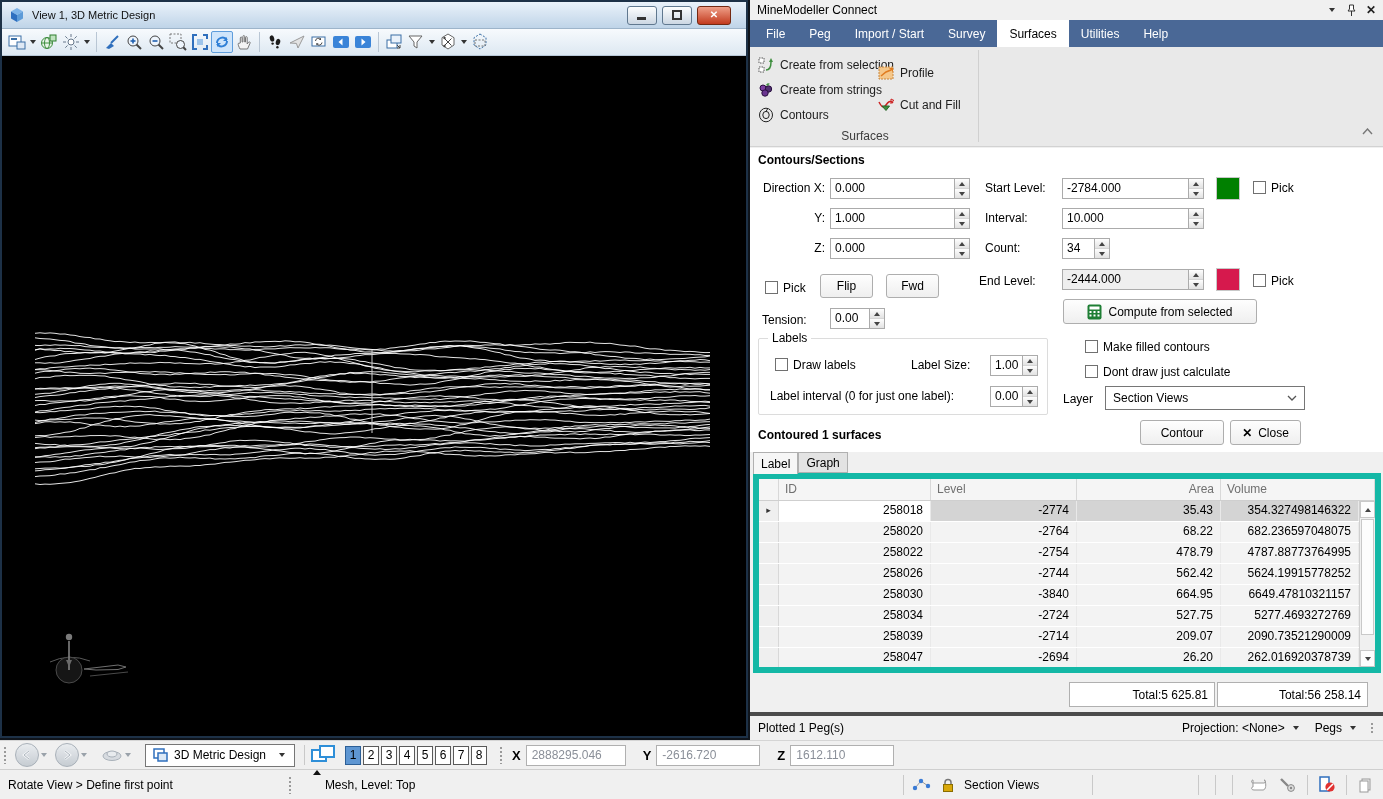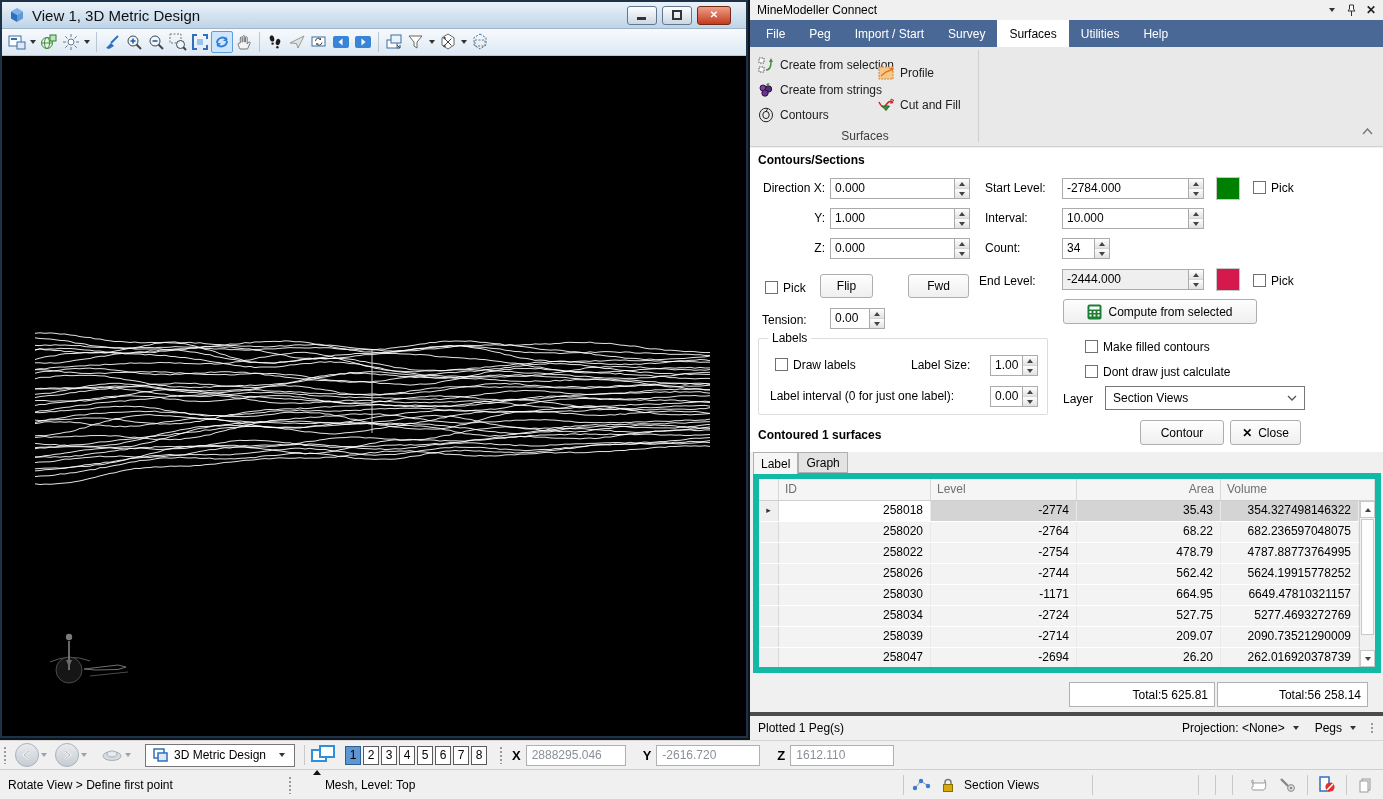--- a/index.html
+++ b/index.html
@@ -1,21 +1,21 @@
 <!DOCTYPE html>
 <html><head>
 <meta charset="utf-8">
 <style>
 *{margin:0;padding:0;box-sizing:border-box}
 html,body{width:1383px;height:799px;overflow:hidden}
 body{font-family:"Liberation Sans",sans-serif;font-size:12px;background:#10151c;position:relative;color:#000}
 
 #vw{position:absolute;left:0;top:0;width:748px;height:738px;background:#000;border:2px solid #1d3147}
 #vw-title{height:27px;background:linear-gradient(#eaf2fa,#bfd4e8);border-bottom:1px solid #9db4ca;display:flex;align-items:center;padding:0 7px;gap:7px}
-#vw-title .t{font-size:15px;color:#101010}
+#vw-title .t{font-size:11px;color:#101010}
 .wbtns{margin-left:auto;display:flex;gap:5px;margin-right:8px}
 .wbtn{width:30px;height:19px;border:1px solid #60788f;border-radius:3px;background:linear-gradient(#fdfefe,#ccd7e3);display:flex;align-items:center;justify-content:center;color:#2c2c2c;font-size:10px;line-height:1}
 .wbtn.close{width:34px;background:linear-gradient(#ef9f88,#c23a1e);color:#fff;border-color:#742912;font-weight:bold}
 #vw-tools{height:27px;background:linear-gradient(#f7fafd,#dde8f2);border-bottom:1px solid #b7c7d7;display:flex;align-items:center;padding:0 4px}
 .ti{width:22px;height:22px;display:flex;align-items:center;justify-content:center;flex:none}
 .ti.active{background:#cfe5fb;border:1px solid #5e9ddc;border-radius:2px}
 .tsep{width:1px;height:20px;background:#b9c6d4;margin:0 4px;flex:none}
 .caret{width:0;height:0;border-left:3px solid transparent;border-right:3px solid transparent;border-top:4px solid #333;margin:0 2px;flex:none}
 #vp{position:absolute;left:0;top:54px;width:744px;height:680px;background:#000}
 
@@ -455,21 +455,21 @@
           </div>
           <div>
             <span class="da"></span>
           </div>
         </div>
       </div>
 
     <div class="cb" style="left:15px;top:133px"></div>
     <div class="lbl" style="left:33px;top:133px">Pick</div>
     <div class="pbtn" style="left:70px;top:126px;width:53px;height:24px">Flip</div>
-    <div class="pbtn" style="left:158px;top:126px;width:61px;height:24px">Fwd</div>
+    <div class="pbtn" style="left:136px;top:126px;width:53px;height:24px">Fwd</div>
 
     <div class="lbl" style="left:229px;top:126px">End Level:</div>
     <div class="num dis" style="left:312px;top:121px;width:142px">
         <div class="v">-2444.000</div>
         <div class="sp">
           <div>
             <span class="ua"></span>
           </div>
           <div>
             <span class="da"></span>
@@ -597,21 +597,21 @@
         <div class="trow">
           <div class="marker"></div>
           <div class="tc w1 cid">258026</div>
           <div class="tc w2 cx">-2744</div>
           <div class="tc w3 cx">562.42</div>
           <div class="tc w4 cx">5624.19915778252</div>
         </div>
         <div class="trow">
           <div class="marker"></div>
           <div class="tc w1 cid">258030</div>
-          <div class="tc w2 cx">-1171</div>
+          <div class="tc w2 cx">-3840</div>
           <div class="tc w3 cx">664.95</div>
           <div class="tc w4 cx">6649.47810321157</div>
         </div>
         <div class="trow">
           <div class="marker"></div>
           <div class="tc w1 cid">258034</div>
           <div class="tc w2 cx">-2724</div>
           <div class="tc w3 cx">527.75</div>
           <div class="tc w4 cx">5277.4693272769</div>
         </div>

